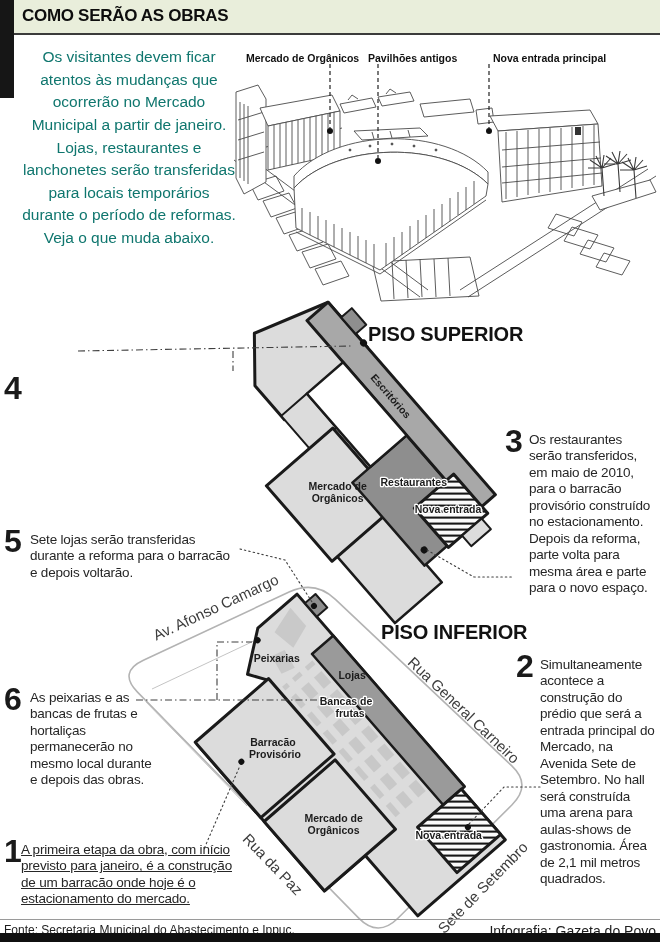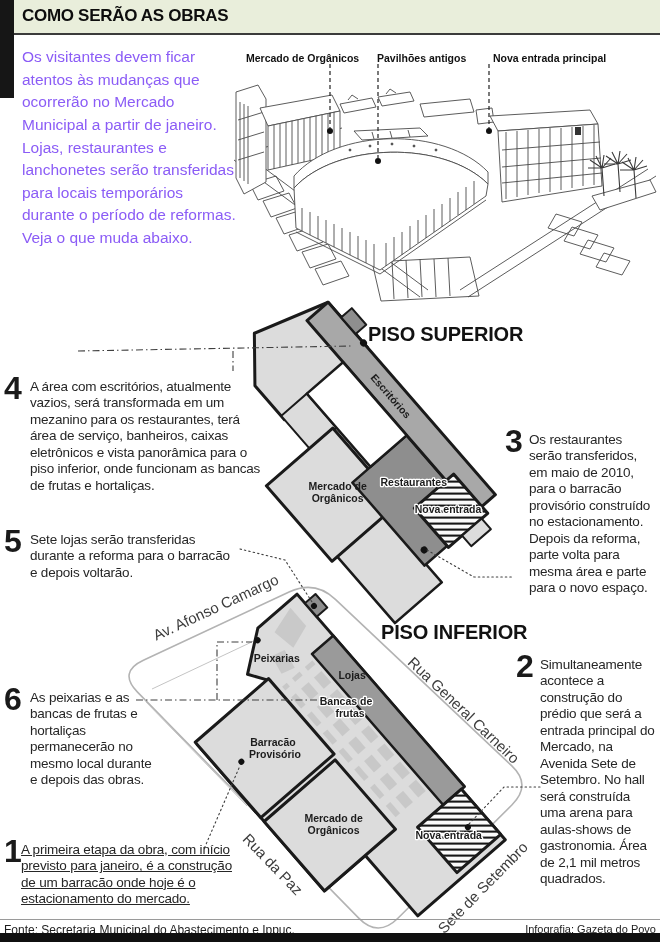--- a/index.html
+++ b/index.html
@@ -5,32 +5,32 @@
   html,body{margin:0;padding:0;background:#fff;}
   #page{position:relative;width:660px;height:942px;background:#fff;overflow:hidden;
         font-family:"Liberation Sans","DejaVu Sans",sans-serif;color:#222;}
   .abs{position:absolute;}
   
   #hdr-band{left:0;top:0;width:660px;height:33px;background:#e9eedb;}
   #hdr-rule{left:0;top:33px;width:660px;height:2px;background:#3b3b3b;}
   #hdr-bar{left:0;top:0;width:14px;height:98px;background:#161616;}
   #hdr-title{left:22px;top:6px;font-size:17px;font-weight:800;letter-spacing:-0.3px;color:#0d0d0d;}
   
-  #intro{left:22px;top:46px;width:214px;font-size:15.5px;line-height:1.46;color:#8b5cf6;}
+  #intro{left:22px;top:46px;width:214px;font-size:15.5px;line-height:1.46;color:#0f766e;text-align:center;}
   
   .ill-label{font-size:10.5px;font-weight:700;color:#111;white-space:nowrap;}
   
   .floor-title{font-size:20px;font-weight:800;letter-spacing:-0.2px;color:#121212;white-space:nowrap;}
   
   .ann-num{font-size:32px;font-weight:800;line-height:1;color:#1a1a1a;}
   .ann-txt{font-size:13.5px;line-height:1.22;letter-spacing:-0.2px;color:#262626;}
   
   #foot-rule{left:0;top:919px;width:660px;height:1px;background:#9a9a9a;}
   #foot-src{left:4px;top:923px;font-size:12px;color:#1d1d1d;}
-  #foot-credit{right:4px;top:923px;font-size:11px;color:#1d1d1d;}
+  #foot-credit{right:4px;top:923px;font-size:14px;color:#1d1d1d;}
   #foot-bar{left:0;top:933px;width:660px;height:9px;background:#101010;}
   svg{position:absolute;left:0;top:0;}
   svg text{font-family:"Liberation Sans","DejaVu Sans",sans-serif;}
   .plan-label{font-size:10.5px;font-weight:700;fill:#1c1c1c;}
   .plan-label-halo{paint-order:stroke;stroke:#fff;stroke-width:2.6px;}
   .street{font-size:15px;fill:#3d3d3d;}
 </style>
 </head>
 <body>
 
@@ -203,28 +203,27 @@
   </svg>
 
   <div class="abs" id="hdr-band"></div>
   <div class="abs" id="hdr-rule"></div>
   <div class="abs" id="hdr-bar"></div>
   <div class="abs" id="hdr-title">COMO SERÃO AS OBRAS</div>
 
   <div class="abs" id="intro">Os visitantes devem ficar atentos às mudanças que ocorrerão no Mercado Municipal a partir de janeiro. Lojas, restaurantes e lanchonetes serão transferidas para locais temporários durante o período de reformas. Veja o que muda abaixo.</div>
 
   <div class="abs ill-label" style="left:246px;top:52px;">Mercado de Orgânicos</div>
-  <div class="abs ill-label" style="left:368px;top:52px;margin-left:9px;">Pavilhões antigos</div>
+  <div class="abs ill-label" style="left:368px;top:52px;">Pavilhões antigos</div>
   <div class="abs ill-label" style="left:493px;top:52px;">Nova entrada principal</div>
 
   <div class="abs floor-title" style="left:368px;top:323px;">PISO SUPERIOR</div>
   <div class="abs floor-title" style="left:381px;top:621px;">PISO INFERIOR</div>
 
   <div class="abs ann-num" style="left:4px;top:372px;">4</div>
-  <div class="abs ann-txt" style="left:30px;top:379px;width:238px;">A área com escritórios, atualmente vazios, será transformada em um mezanino para os restaurantes, terá área de serviço, banheiros, caixas eletrônicos e vista panorâmica para o piso inferior, onde funcionam as bancas de frutas e hortaliças.</div>
 
   <div class="abs ann-num" style="left:4px;top:525px;">5</div>
   <div class="abs ann-txt" style="left:30px;top:532px;width:210px;">Sete lojas serão transferidas durante a reforma para o barracão e depois voltarão.</div>
 
   <div class="abs ann-num" style="left:4px;top:683px;">6</div>
   <div class="abs ann-txt" style="left:30px;top:690px;width:128px;">As peixarias e as bancas de frutas e hortaliças permanecerão no mesmo local durante e depois das obras.</div>
 
   <div class="abs ann-num" style="left:4px;top:835px;">1</div>
   <div class="abs ann-txt" style="left:21px;top:842px;width:215px;text-decoration:underline;">A primeira etapa da obra, com início previsto para janeiro, é a construção de um barracão onde hoje é o estacionamento do mercado.</div>
 

